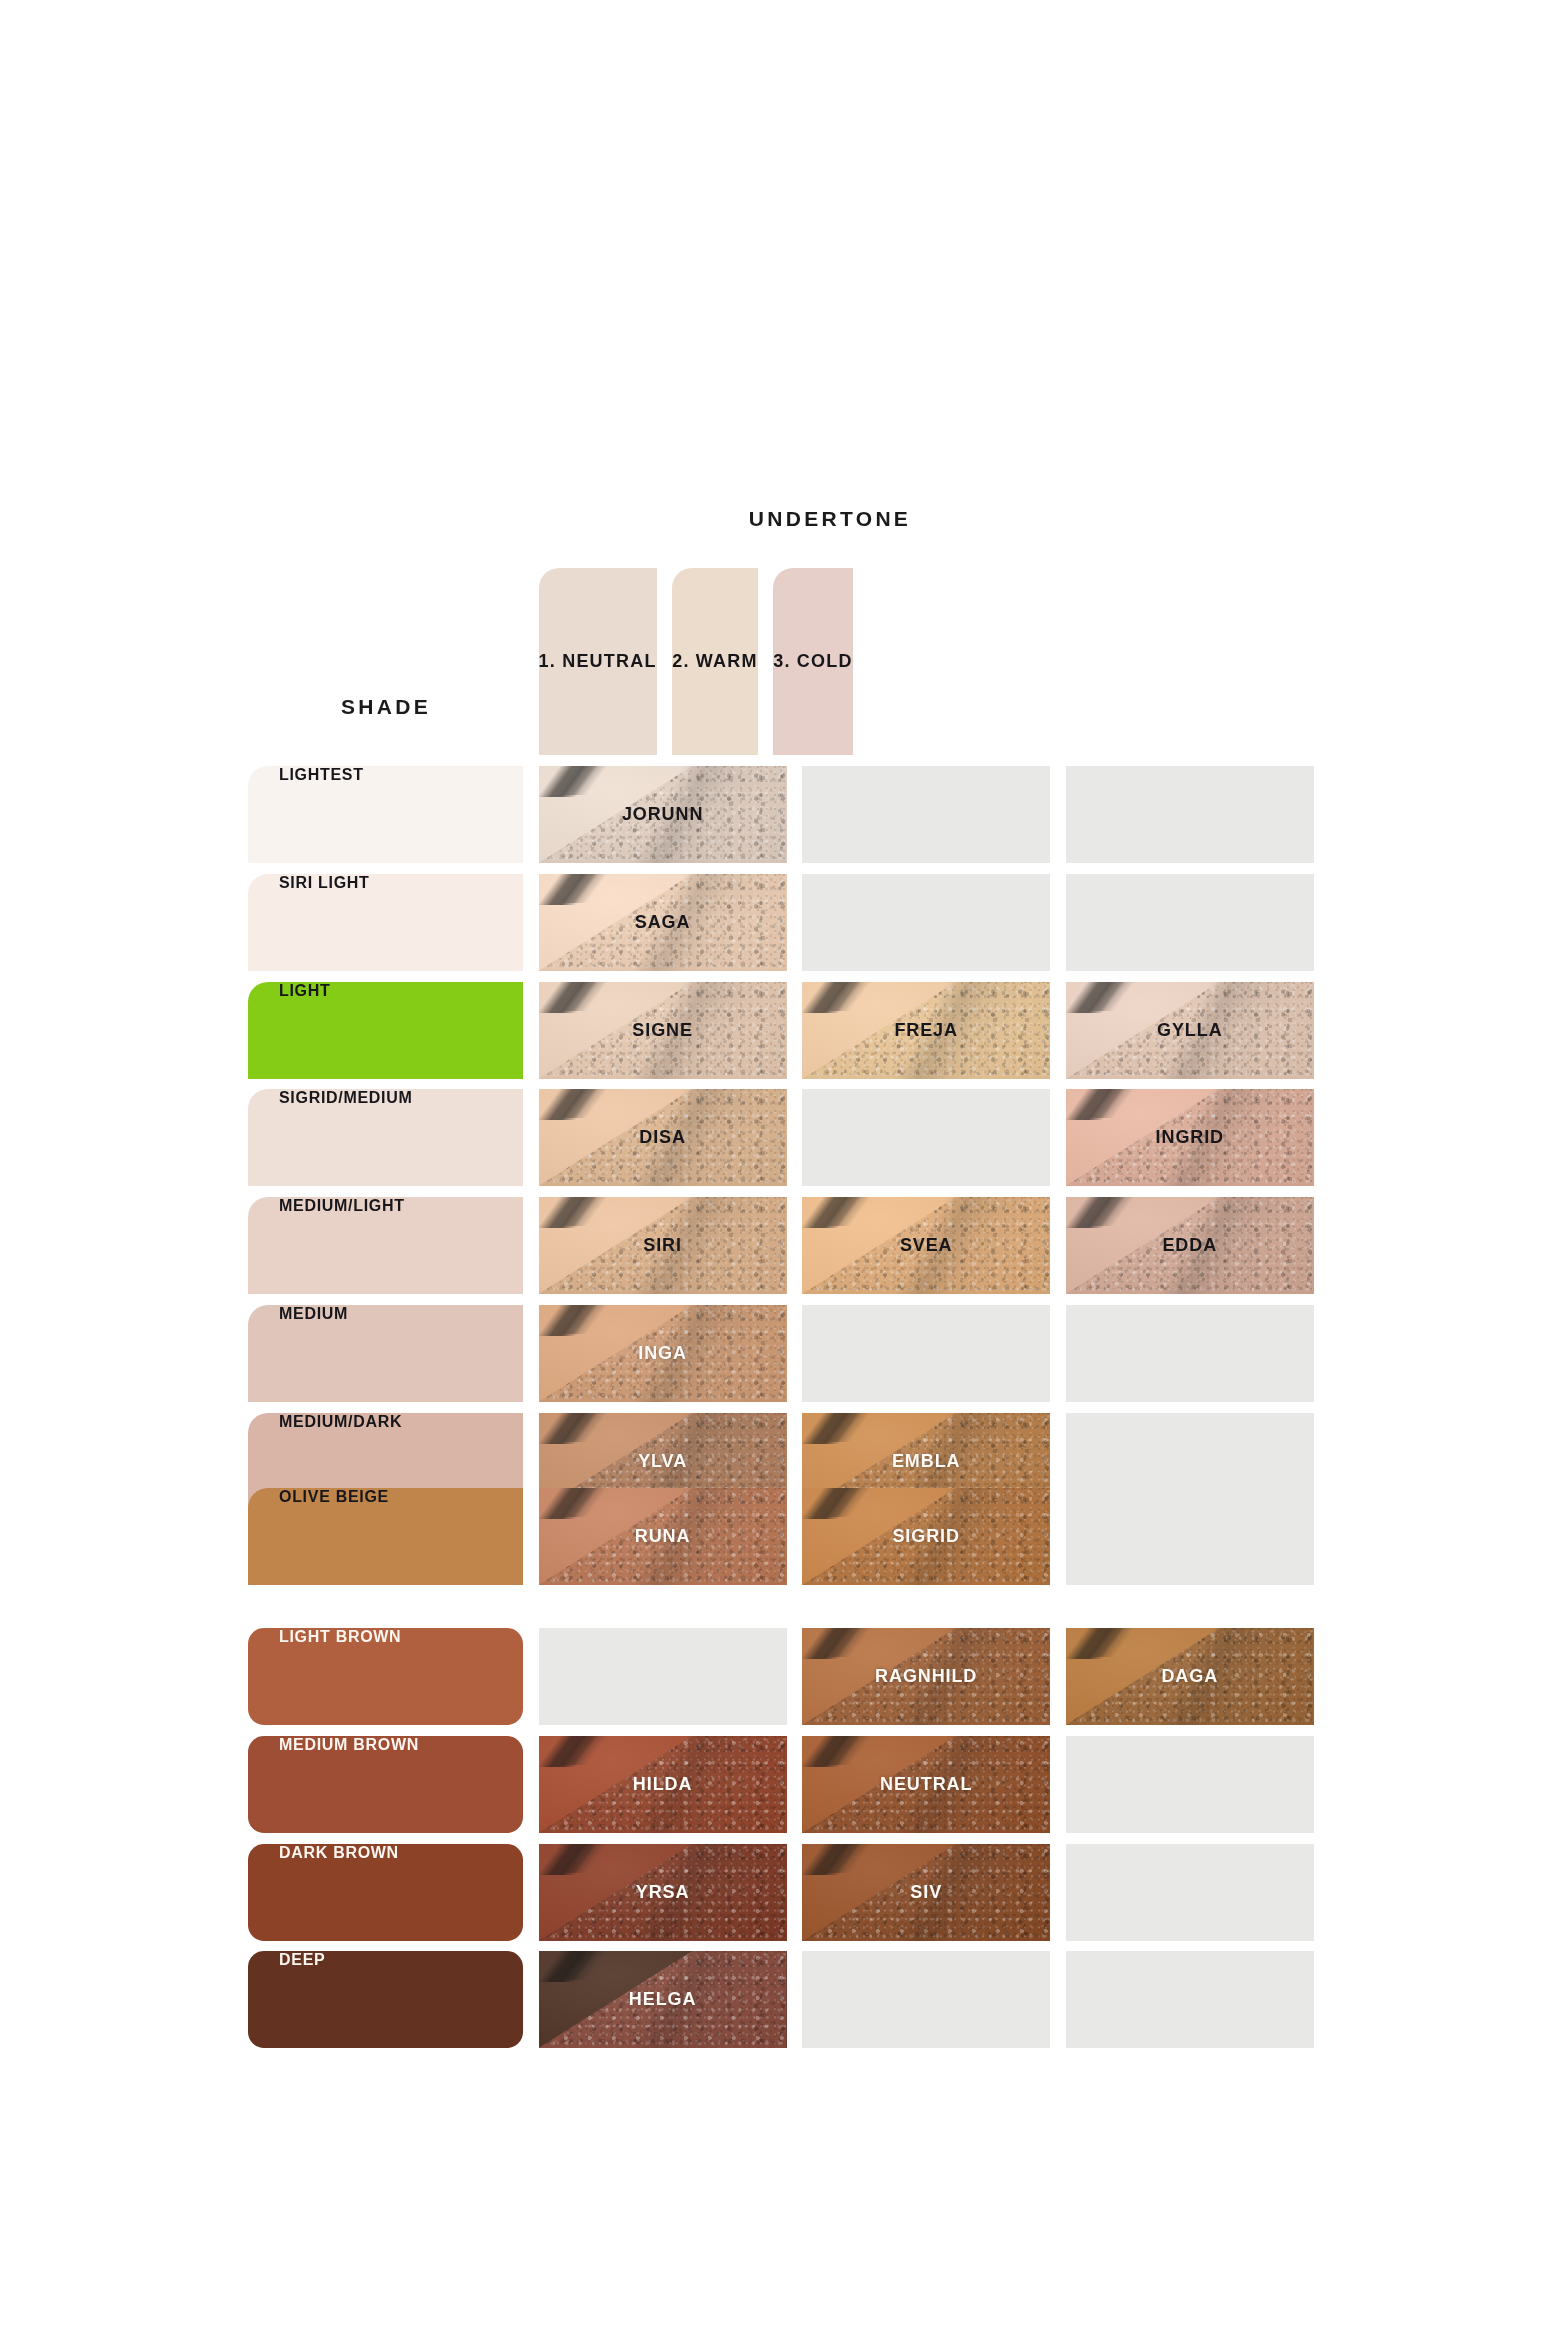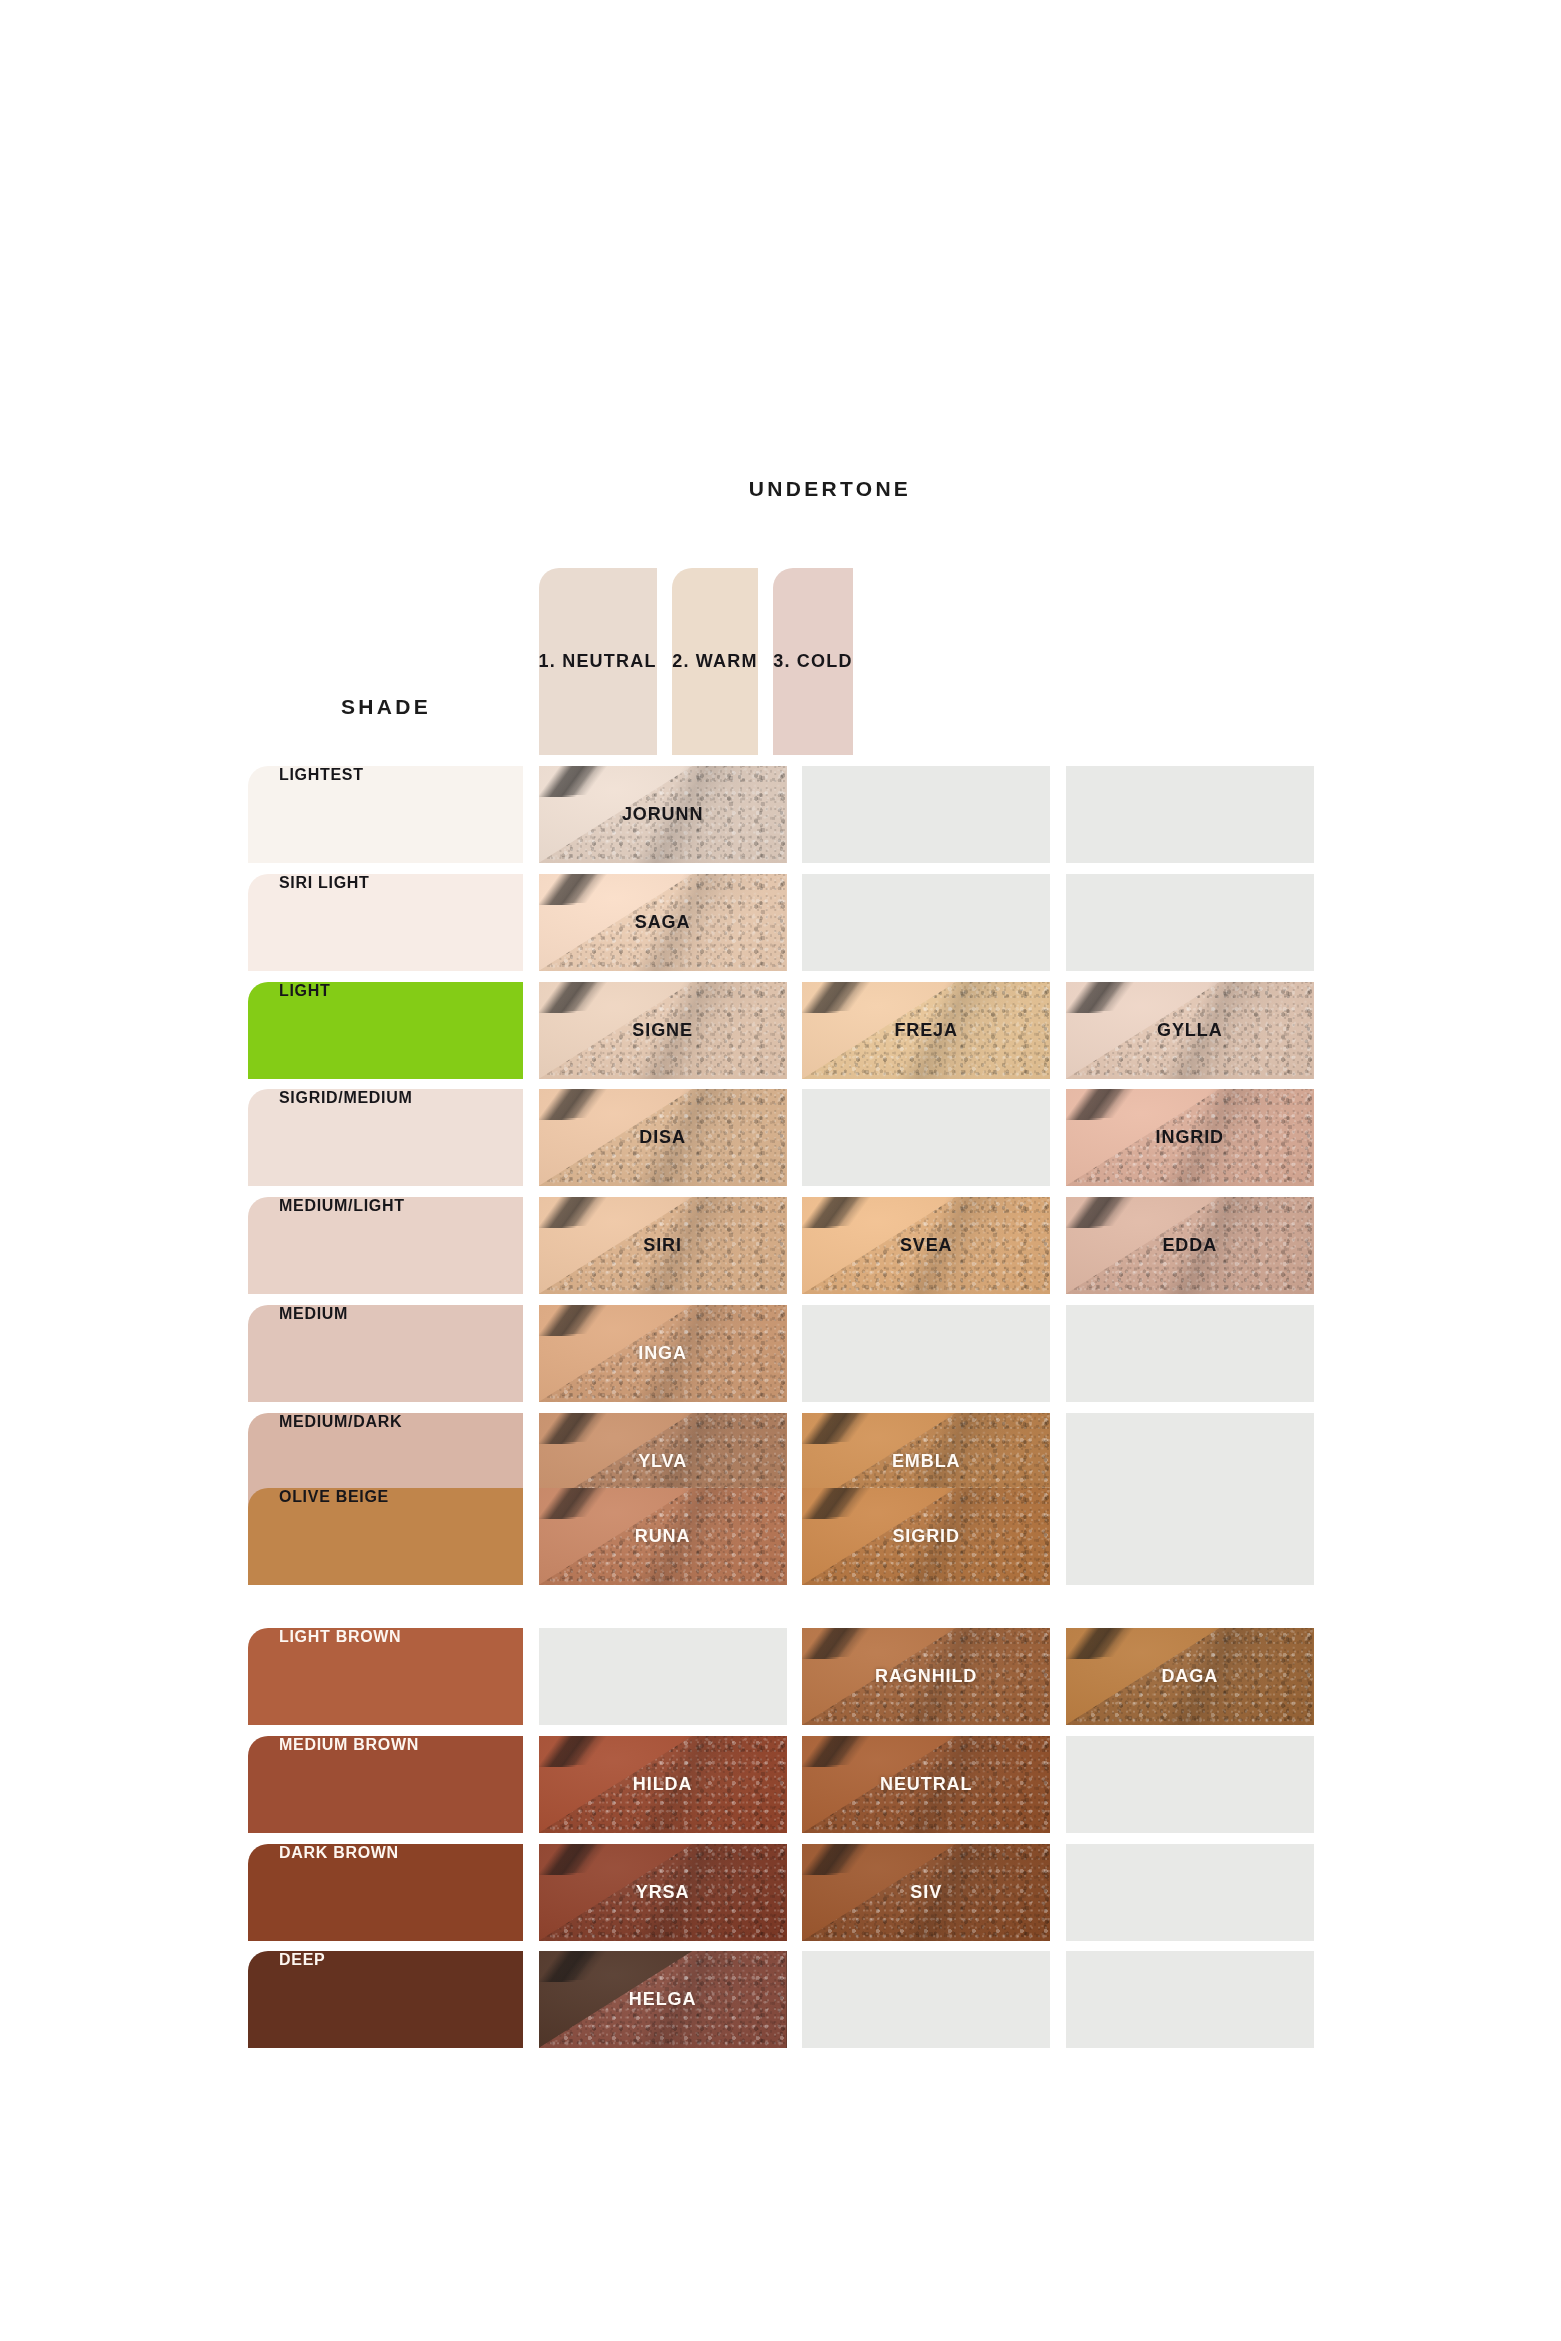--- a/index.html
+++ b/index.html
@@ -21,21 +21,21 @@
 
   
   .axis-title {
     position: absolute;
     font-size: 21px;
     font-weight: bold;
     letter-spacing: 3.3px;
     color: #1b1b1b;
     white-space: nowrap;
   }
-  #undertone-title { left: 830px; top: 477px; transform: translateX(-50%); text-align: right; }
+  #undertone-title { left: 830px; top: 507px; transform: translateX(-50%); text-align: right; }
   #shade-title     { left: 386px;  top: 695px; transform: translateX(-50%); }
 
   
   #chart {
     position: absolute;
     left: 248px;
     top: 568px;
     width: 1066px;
     height: 1487px;
   }
@@ -81,21 +81,21 @@
     border-radius: 20px 0 0 0;
     display: flex;
     align-items: flex-start;
     padding-left: 31px;
     font-size: 16px;
     font-weight: bold;
     letter-spacing: 0.7px;
     color: #17161a;
     white-space: nowrap;
   }
-  .shade-pill.lt { color: #fdf6f0; }
+  .shade-pill.lt { color: #fdf6f0; border-radius: 16px; }
 
   
   .sw {
     height: 97px;
     width: 248px;
     position: relative;
     overflow: hidden;
     display: flex;
     align-items: center;
     justify-content: center;

